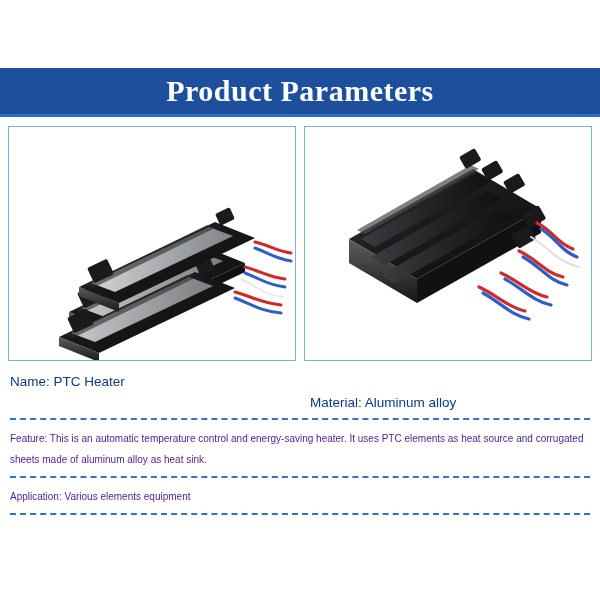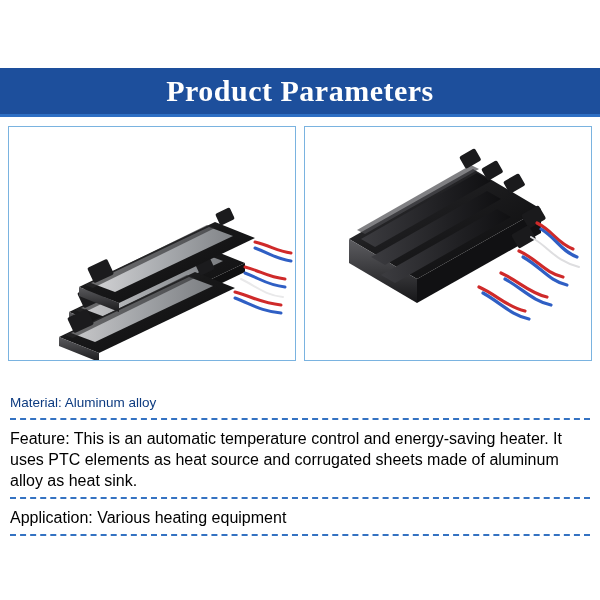--- a/index.html
+++ b/index.html
@@ -107,22 +107,22 @@
     margin-top: 21px;
   }
   .divider {
     width: 580px;
     height: 1px;
     margin: 6px 0 7px 0;
     border-top: 2px dashed #2a6bbf;
     opacity: 0.95;
   }
   .block-text {
-    font-size: 16px;
-    color: #000000;
+    font-size: 10px;
+    color: #4c1d95;
     line-height: 21px;
   }
 </style>
 </head>
 <body>
 
 <div class="page">
 
   <div class="header-wrap">
     <div class="header-bar">
@@ -248,30 +248,31 @@
           </g>
         </svg>
       </div>
     </div>
 
   </div>
 
   <div class="specs">
 
     <div class="spec-row">
+      <div class="spec-text spec-left">Name: PTC Heater</div>
       <div class="spec-text spec-right">Material: Aluminum alloy</div>
     </div>
 
     <div class="divider"></div>
 
     <div class="block-text">Feature: This is an automatic temperature control and energy-saving heater.
 It uses PTC elements as heat source and corrugated sheets made of aluminum
 alloy as heat sink.</div>
 
     <div class="divider"></div>
 
-    <div class="block-text">Application: Various heating equipment</div>
+    <div class="block-text">Application: Various elements equipment</div>
 
     <div class="divider"></div>
 
   </div>
 
 </div>
 
 </body></html>

